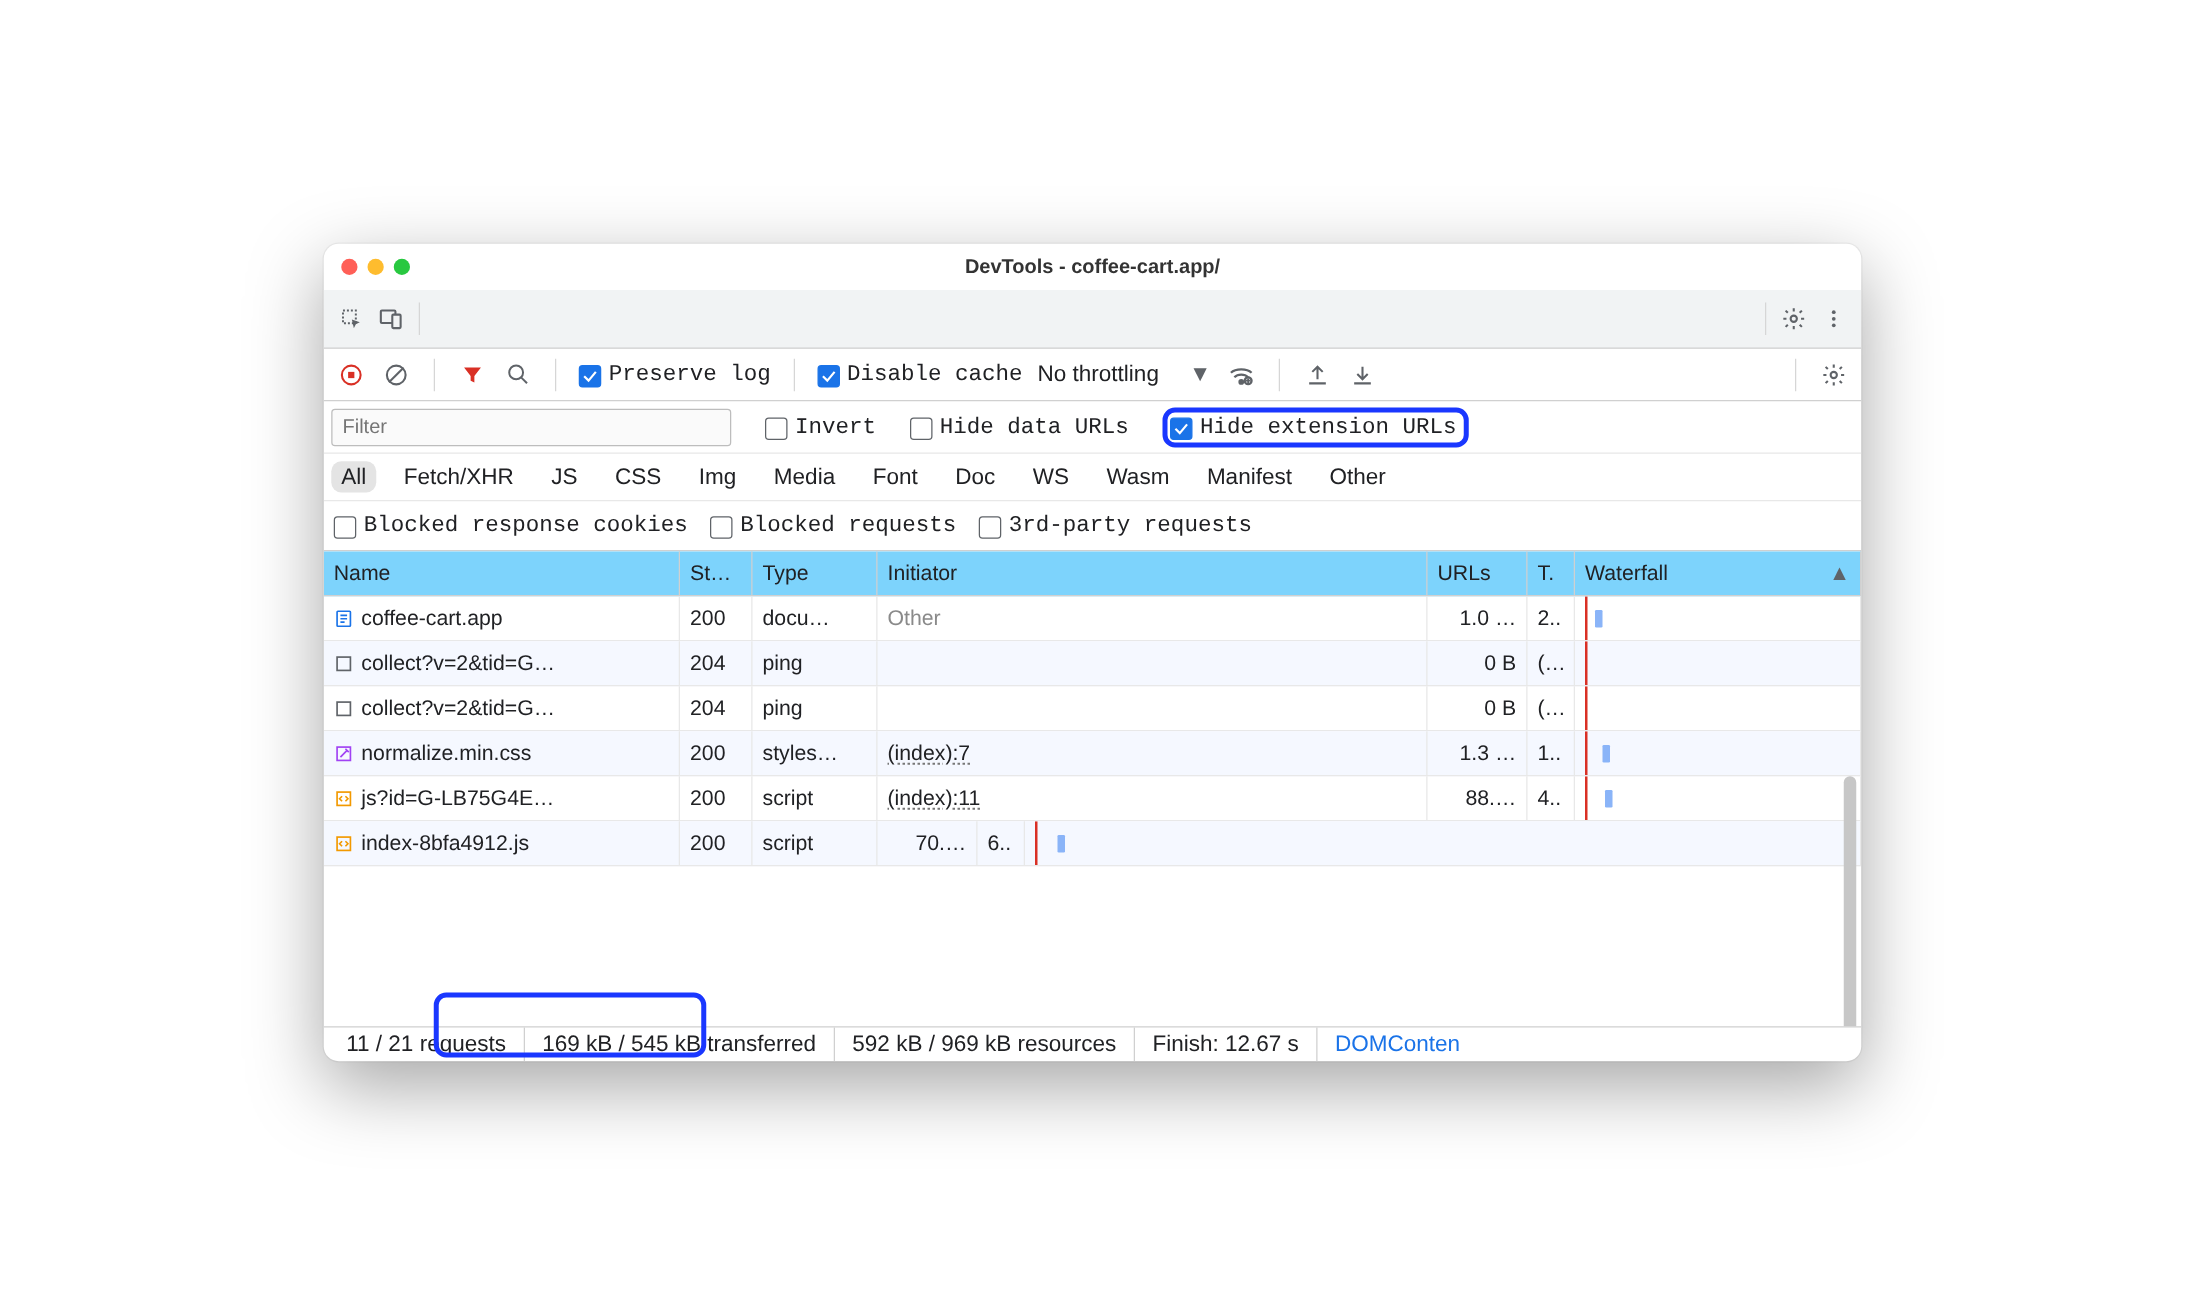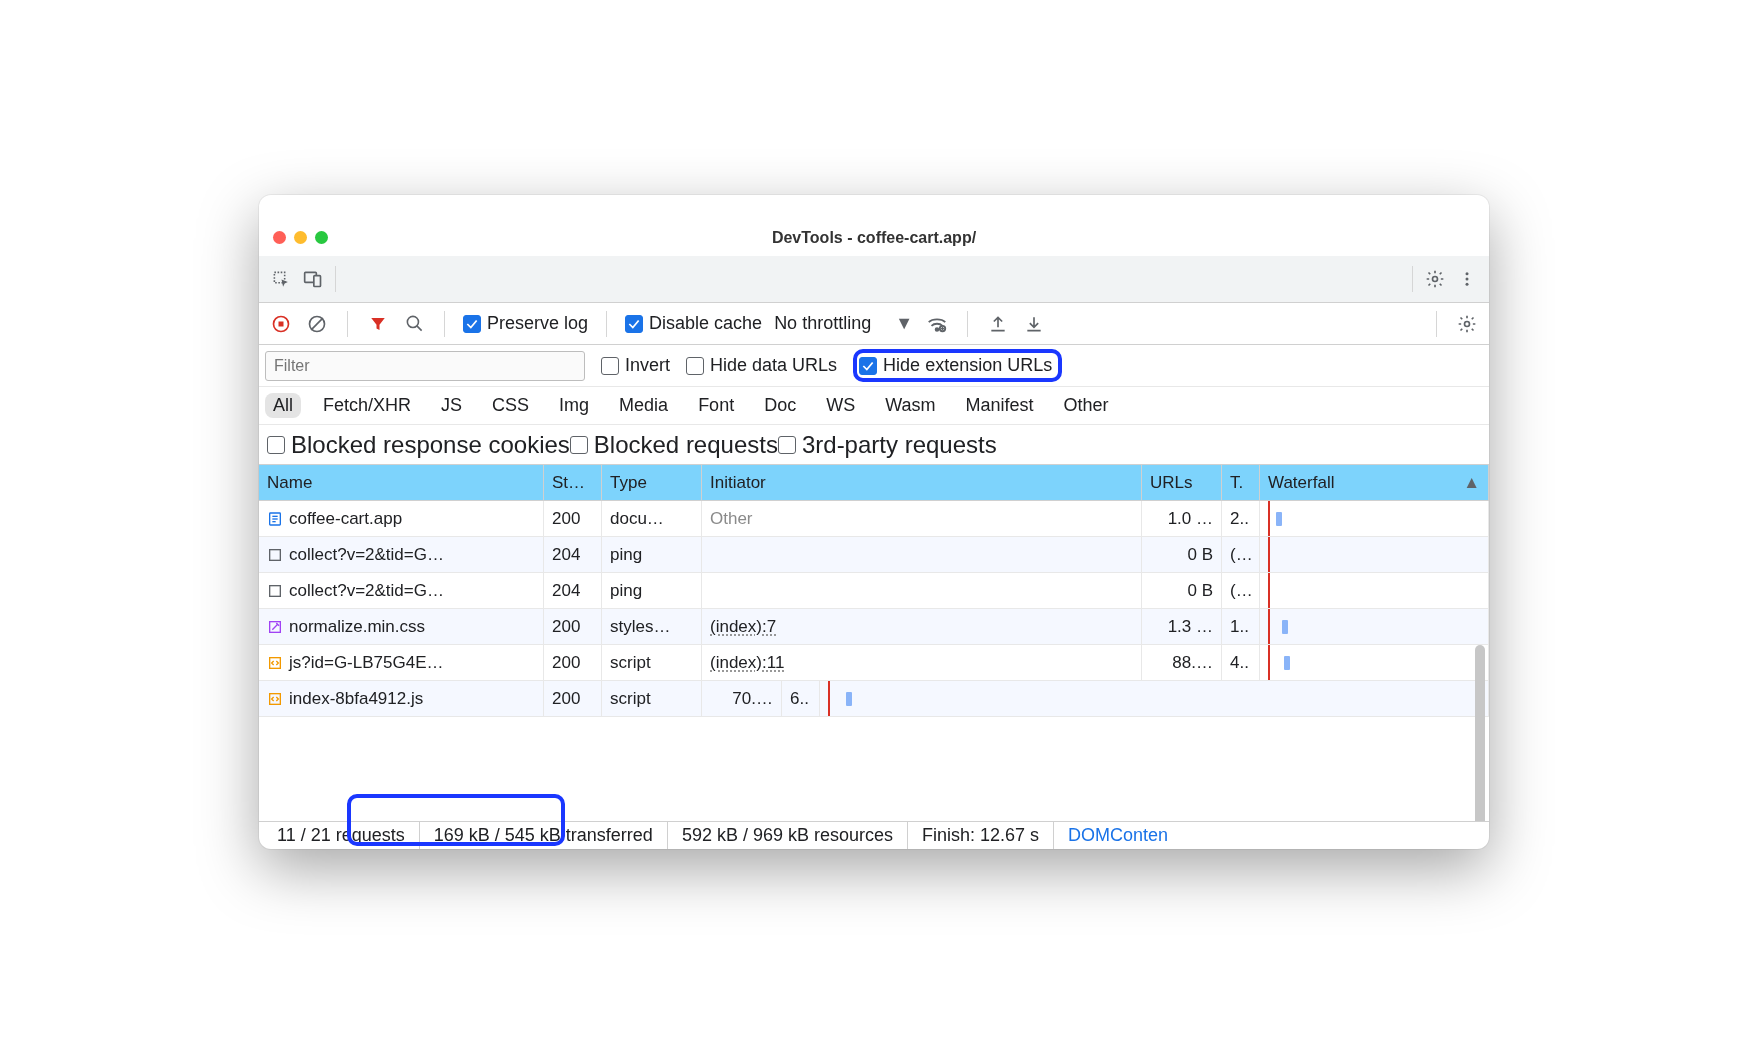--- a/index.html
+++ b/index.html
@@ -1,21 +1,21 @@
 <!DOCTYPE html>
 <html><head>
 <meta charset="utf-8">
 <style>
   * { box-sizing: border-box; margin: 0; padding: 0; }
   html, body { width: 1748px; height: 1044px; font-family: -apple-system, "Helvetica Neue", Arial, sans-serif; background: transparent; }
   .stage { position: relative; width: 1748px; height: 1044px; display: flex; align-items: center; justify-content: center; }
   .window { width: 1230px; height: 654px; background: #fff; border-radius: 12px; box-shadow: 0 20px 60px rgba(0,0,0,0.35), 0 0 0 1px rgba(0,0,0,0.05); overflow: hidden; display: flex; flex-direction: column; position: relative; }
   
   
-  .titlebar { height: 37px; display: flex; align-items: center; padding: 0 14px; position: relative; margin-top: 24px; }
+  .titlebar { height: 37px; display: flex; align-items: center; padding: 0 14px; position: relative; }
   .traffic { display: flex; gap: 8px; }
   .tl-btn { width: 13px; height: 13px; border-radius: 50%; }
   .tl-close { background: #ff5f57; }
   .tl-min { background: #febc2e; }
   .tl-max { background: #28c840; }
   .titlebar-title { position: absolute; left: 0; right: 0; text-align: center; font-size: 16px; font-weight: 600; color: #333; pointer-events: none; }
 
   
   .tabsbar { height: 47px; background: #f1f3f4; display: flex; align-items: center; border-bottom: 1px solid #d0d0d0; padding: 0 6px; gap: 0; }
   .tabsbar .iconbtn { width: 32px; height: 32px; display: flex; align-items: center; justify-content: center; color: #5f6368; border-radius: 4px; }
@@ -24,39 +24,39 @@
   .tab { display: flex; align-items: center; font-size: 18px; color: #5f6368; border-bottom: 3px solid transparent; padding: 0 6px; cursor: pointer; }
   .tab.active { color: #1a73e8; border-bottom-color: #1a73e8; }
   .tabs-more { display:flex; align-items:center; color:#5f6368; padding:0 4px; }
   .tabsbar .spacer { flex: 1; }
   
   
   .nettoolbar { height: 42px; border-bottom: 1px solid #d0d0d0; display: flex; align-items: center; padding: 0 10px; gap: 12px; font-size: 18px; color: #202124; }
   .nettoolbar .iconbtn { width: 24px; height: 24px; display:flex; align-items:center; justify-content:center; }
   .rec { color: #d93025; }
   .filter-red { color: #d93025; }
-  .chk { display:flex; align-items:center; gap:6px; cursor:pointer; }
+  .chk { display:flex; align-items:flex-end; gap:6px; cursor:pointer;font-family:Liberation Mono, monospace; }
   .chkbox { width:18px; height:18px; border:1.5px solid #5f6368; border-radius:3px; display:inline-flex; align-items:center; justify-content:center; background:#fff; }
   .chkbox.checked { background:#1a73e8; border-color:#1a73e8; }
   .chkbox.checked svg { stroke:#fff; }
   .throttle { display:flex; align-items:center; gap:24px; }
   .throttle .caret { color:#5f6368; }
   
   
-  .filterrow { height: 42px; border-bottom: 1px solid #e8e8e8; display:flex; align-items:center; padding:0 6px; gap:16px; font-size:18px; color:#202124; }
+  .filterrow { height: 42px; border-bottom: 1px solid #e8e8e8; display:flex; align-items:center; padding:0 6px; gap:27px; font-size:18px; color:#202124; }
   .filter-input { width: 320px; height: 30px; border:1px solid #bdbdbd; border-radius:3px; padding:0 8px; font-size:16px; color:#666; background:#fafafa; }
   .highlight-box { border: 4px solid #1a37ff; border-radius: 10px; padding: 2px 6px 2px 2px; display:flex; align-items:center; gap:6px; }
   
   
   .typerow { height: 38px; border-bottom:1px solid #e8e8e8; display:flex; align-items:center; padding:0 6px; gap:14px; font-size:18px; color:#202124; }
   .chip { padding:2px 8px; border-radius:8px; cursor:pointer; }
   .chip.active { background:#e4e4e4; }
   
   
-  .morefilters { height: 40px; border-bottom:1px solid #d0d0d0; display:flex; align-items:center; padding:0 8px; font-size:24px; color:#202124; }
+  .morefilters { height: 40px; border-bottom:1px solid #d0d0d0; display:flex; align-items:center; padding:0 8px; gap:18px; font-size:18px; color:#202124; }
   
   
   .table-wrap { flex:1; overflow:hidden; display:flex; flex-direction:column; position:relative; }
   .thead { height:36px; border-bottom:1px solid #d0d0d0; display:flex; font-size:17px; color:#202124; background:#7dd3fc; }
   .th { border-right:1px solid #d0d0d0; display:flex; align-items:center; padding:0 8px; overflow:hidden; white-space:nowrap; text-overflow:ellipsis; }
   .tbody { flex:1; overflow:hidden; }
   .tr { height:36px; display:flex; border-bottom:1px solid #e8e8e8; font-size:17px; color:#202124;justify-content:space-between; }
   .tr:nth-child(even){ background:#f5f8ff; }
   .td { border-right:1px solid #e8e8e8; display:flex; align-items:center; padding:0 8px; overflow:hidden; white-space:nowrap; text-overflow:ellipsis; gap:6px; }
   .col-name { width: 285px; }

